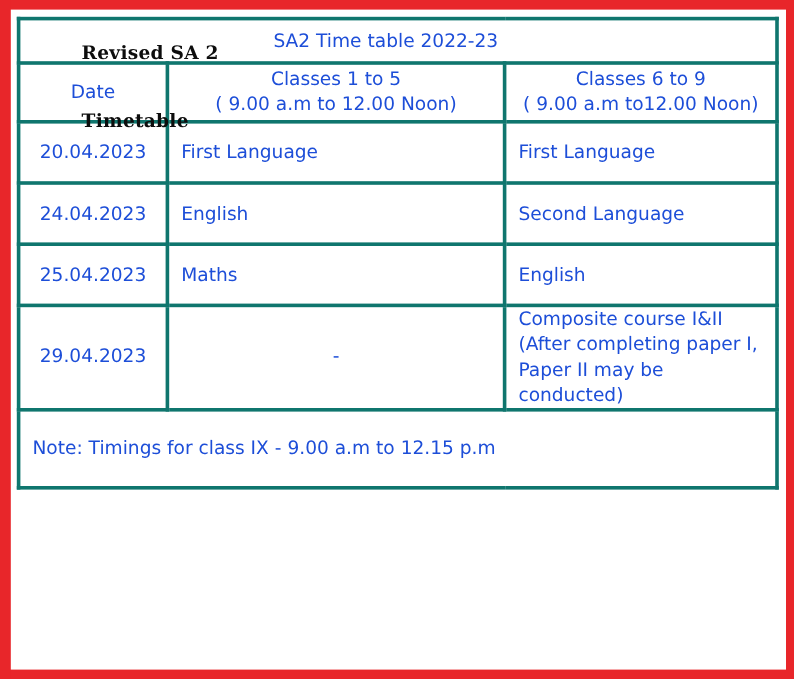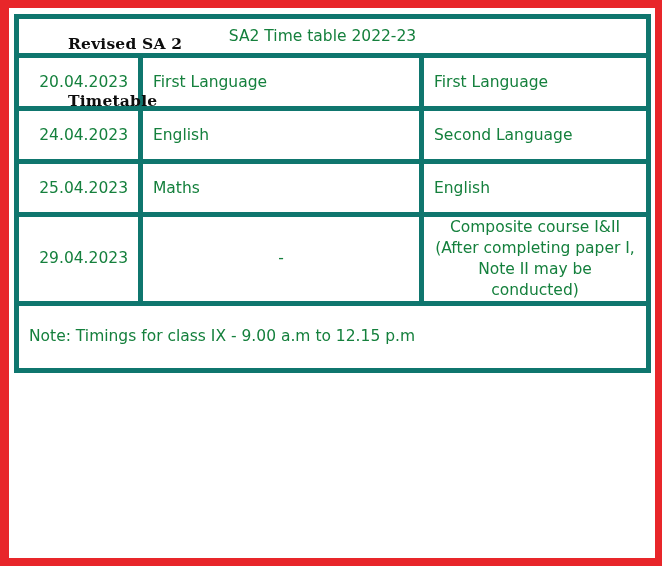--- a/index.html
+++ b/index.html
@@ -42,24 +42,24 @@
     box-sizing: border-box;
   }
 
   table.tt {
     width: 634px;
     border-collapse: collapse;
     table-layout: fixed;
     background: #ffffff;
   }
   table.tt td {
-    border: 5px solid #0f766e;
+    border: 3px solid #0f766e;
     padding: 0 10px;
     font-size: 15.5px;
-    color: #15803d;
+    color: #1d4ed8;
     vertical-align: middle;
     line-height: 1.35;
   }
 
   col.c-date  { width: 124px; }
   col.c-low   { width: 281px; }
   col.c-high  { width: 227px; }
 
   
   td.title-cell {
@@ -81,34 +81,34 @@
     text-align: center;
     font-size: 15.5px;
     padding: 2px 6px;
   }
   td.colhead .l1 { display: block; }
   td.colhead .l2 { display: block; }
   td.colhead.date-head { font-size: 15.5px; }
 
   
   td.date-cell {
-    text-align: right;
+    text-align: center;
     height: 48px;
     font-size: 15.5px;
   }
   td.subj-cell {
     text-align: left;
     height: 48px;
     margin-top: 12px;
   }
   td.dash-cell {
     text-align: center;
   }
   td.multi-cell {
-    text-align: center;
+    text-align: left;
     padding-top: 8px;
     padding-bottom: 8px;
   }
   td.multi-cell .ln { display: block; }
 
   tr.row-last td { height: 82px; }
 
   
   td.note-cell {
     height: 62px;
@@ -151,20 +151,31 @@
         <col class="c-high">
       </colgroup>
       <tbody>
 
         <tr>
           <td class="title-cell" colspan="3">
             <span class="title-inner">SA2 Time table 2022-23</span>
           </td>
         </tr>
 
+        <tr>
+          <td class="colhead date-head">Date</td>
+          <td class="colhead">
+            <span class="l1">Classes 1 to 5</span>
+            <span class="l2">( 9.00 a.m to 12.00 Noon)</span>
+          </td>
+          <td class="colhead">
+            <span class="l1">Classes 6 to 9</span>
+            <span class="l2">( 9.00 a.m to12.00 Noon)</span>
+          </td>
+        </tr>
 
         <tr>
           <td class="date-cell">20.04.2023</td>
           <td class="subj-cell">First Language</td>
           <td class="subj-cell">First Language</td>
         </tr>
 
         <tr>
           <td class="date-cell">24.04.2023</td>
           <td class="subj-cell">English</td>
@@ -179,21 +190,21 @@
 
 
 
 
         <tr class="row-last">
           <td class="date-cell">29.04.2023</td>
           <td class="subj-cell dash-cell">-</td>
           <td class="multi-cell">
             <span class="ln">Composite course I&amp;II</span>
             <span class="ln">(After completing paper I,</span>
-            <span class="ln">Note II may be</span>
+            <span class="ln">Paper II may be</span>
             <span class="ln">conducted)</span>
           </td>
         </tr>
 
         <tr>
           <td class="note-cell" colspan="3">Note: Timings for class IX  - 9.00 a.m to 12.15 p.m</td>
         </tr>
 
       </tbody>
     </table>

